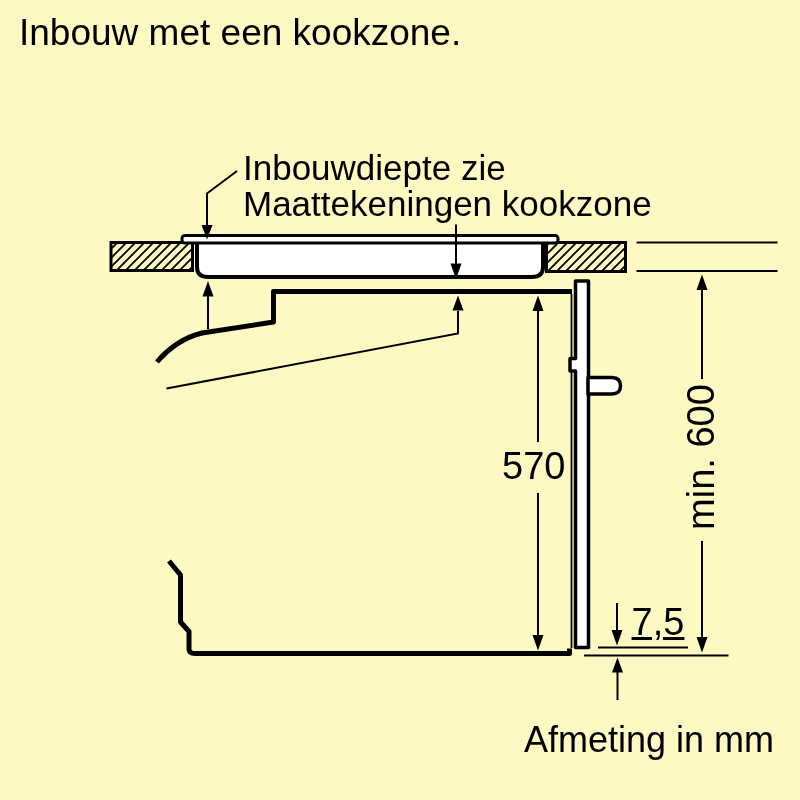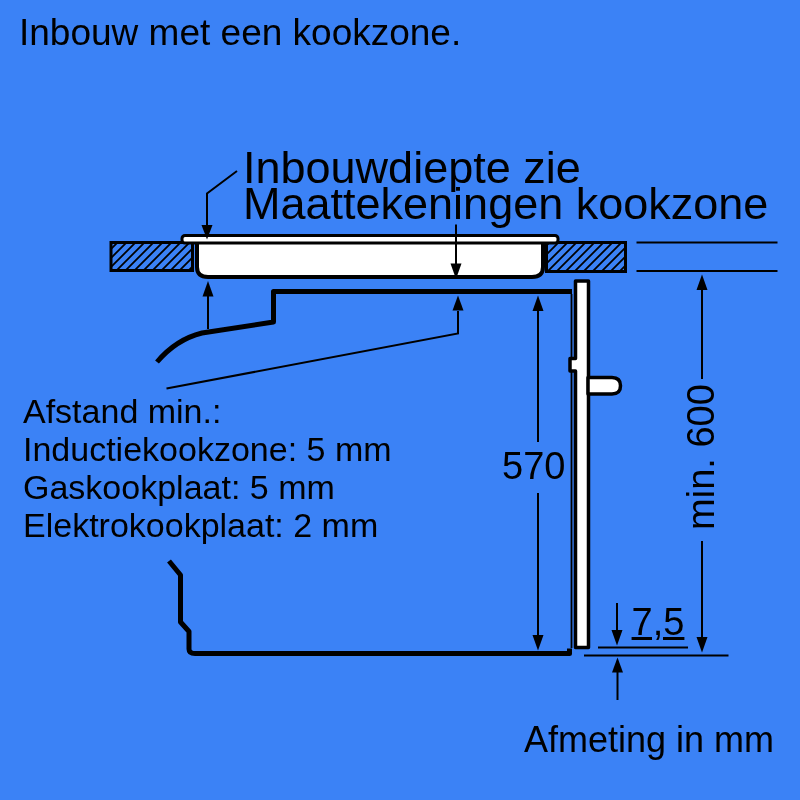--- a/index.html
+++ b/index.html
@@ -1,33 +1,33 @@
 <!DOCTYPE html>
 <html><head>
 <meta charset="utf-8">
 <style>
   html, body { margin: 0; padding: 0; background: #ffffff; }
   #stage {
     position: relative;
     width: 800px;
     height: 800px;
-    background: #3b82f6;
+    background: #fef9c3;
     overflow: hidden;
     font-family: "Liberation Sans", sans-serif;
     color: #000;
   }
   #drawing { position: absolute; left: 0; top: 0; }
   .label {
     position: absolute;
     color: #000;
     white-space: nowrap;
     font-family: "Liberation Sans", sans-serif;
   }
   .title        { left: 19px;  top: 14px;  font-size: 37px; line-height: 1; }
-  .callout      { left: 243px; top: 150px; font-size: 45px; line-height: 36px; }
+  .callout      { left: 243px; top: 150px; font-size: 35px; line-height: 36px; }
   .clearance    { left: 23px;  top: 392px; font-size: 34px; line-height: 38px; }
   .dim          { font-size: 38px; line-height: 1; }
   .dim-570      { left: 502px; top: 447px; width: 68px; }
   .dim-75       { left: 628px; top: 603px; width: 60px; text-align: center; text-decoration: underline; }
   .dim-600 {
     left: 616px; top: 437px; width: 170px; height: 40px;
     display: flex; align-items: center; justify-content: center;
     transform: rotate(-90deg);
   }
   .footer-note  { left: 524px; top: 722px; font-size: 36px; line-height: 1; text-align: center; }
@@ -110,25 +110,19 @@
     </g>
   </svg>
 
   <div class="label title">Inbouw met een kookzone.</div>
 
   <div class="label callout">
     <div>Inbouwdiepte zie</div>
     <div>Maattekeningen kookzone</div>
   </div>
 
-  <div class="label clearance">
-    <div>Afstand min.:</div>
-    <div>Inductiekookzone: 5 mm</div>
-    <div>Gaskookplaat: 5 mm</div>
-    <div>Elektrokookplaat: 2 mm</div>
-  </div>
 
   <div class="label dim dim-570">570</div>
   <div class="label dim dim-600">min. 600</div>
   <div class="label dim dim-75">7,5</div>
 
   <div class="label footer-note">Afmeting in mm</div>
 </div>
 
 </body></html>

